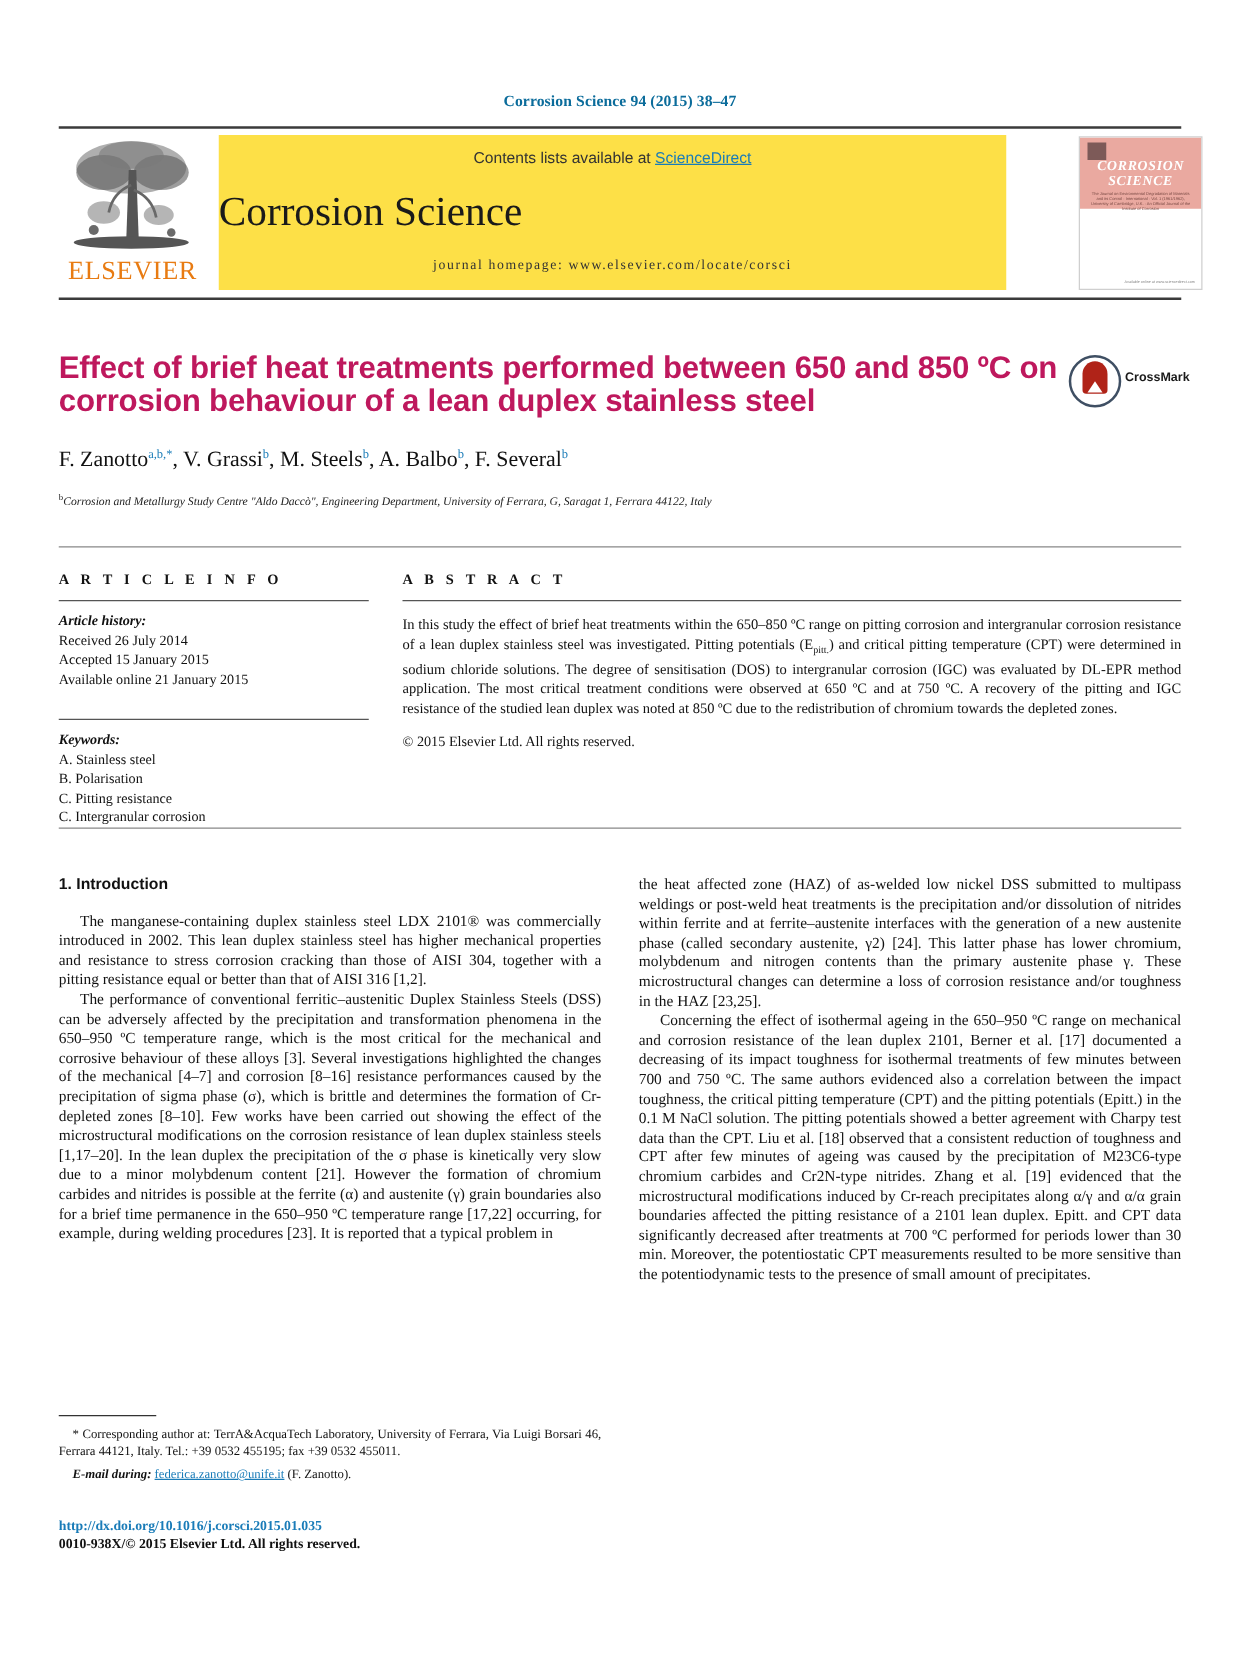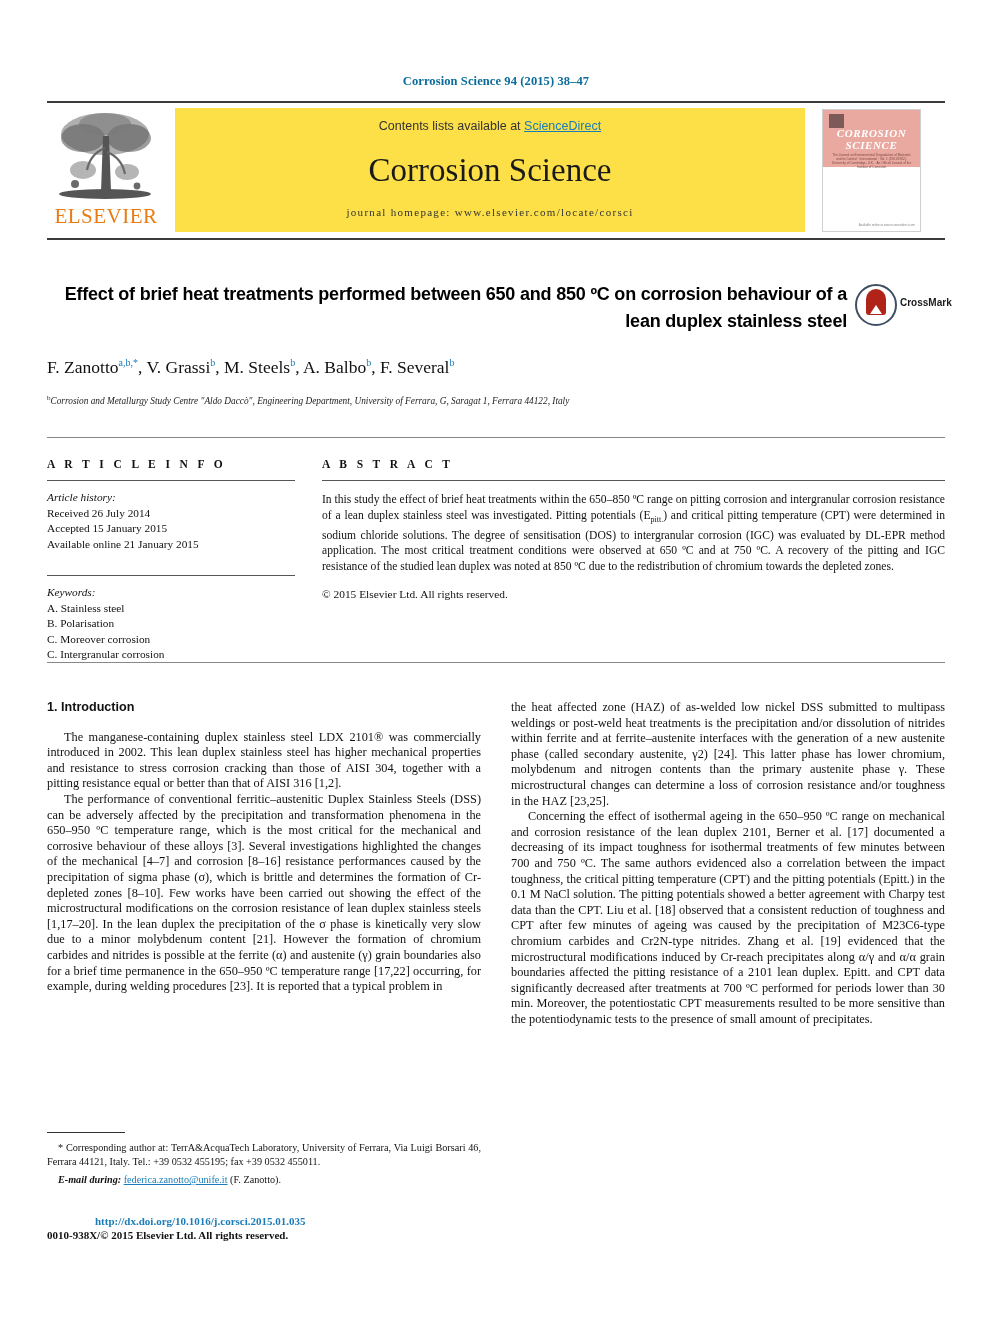--- a/index.html
+++ b/index.html
@@ -89,44 +89,43 @@
     font-size: 12.5px;
     color: #333333;
   }
   .contents-line .sd-link {
     color: #1a7cb8;
   }
   .journal-title {
     position: absolute;
     left: 0; top: 44px;
     width: 630px;
-    text-align: center;
     font-family: "Liberation Serif", serif;
     font-size: 33px;
     color: #1a1a1a;
     font-weight: 400;
   }
   .homepage-line {
     position: absolute;
     left: 0; top: 98px;
     width: 630px;
     text-align: center;
     font-family: Liberation Serif, serif;
     font-size: 11px;
     letter-spacing: 1.3px;
     color: #333333;
   }
   .cover-wrap {
     position: absolute;
-    left: 775px; top: 0;
+    left: 792px; top: 0;
     width: 123px;
     height: 128px;
     display: flex;
     align-items: center;
-    justify-content: flex-start;
+    justify-content: flex-end;
     text-decoration: underline;
   }
   .cover {
     width: 97px;
     height: 121px;
     background: #ffffff;
     border: 1px solid #cfcfcf;
     position: relative;
     overflow: hidden;
   }
@@ -182,26 +181,25 @@
   }
 
   
   .title-block {
     position: absolute;
     left: 47px; top: 281px;
     width: 800px;
   }
   .paper-title {
     font-family: "Liberation Sans", sans-serif;
-    font-size: 18px;
+    font-size: 25px;
     line-height: 27px;
     font-weight: bold;
-    color: #000000;
+    color: #be185d;
     letter-spacing: -.2px;
-    text-align: right;
   }
   .crossmark {
     position: absolute;
     left: 855px; top: 284px;
     width: 90px;
     height: 40px;
   }
   .cm-badge {
     position: absolute;
     left: 0; top: 0;
@@ -304,21 +302,21 @@
   }
   .info-group {
     margin-top: 9px;
     font-family: "Liberation Serif", serif;
     font-size: 11.3px;
     line-height: 15.5px;
     color: #111111;
   }
   .info-group .ital {
     font-style: italic;
-    font-weight: normal;
+    font-weight: bold;
   }
   .kw-rule {
     height: 1px;
     background: #555555;
     margin-top: 23px;
   }
   .abstract-body {
     margin-top: 11px;
     font-family: "Liberation Serif", serif;
     font-size: 11.6px;
@@ -391,21 +389,21 @@
   .link { color: #1a7cb8; }
 
   .doi-block {
     position: absolute;
     left: 47px; top: 1214px;
     width: 440px;
     font-family: "Liberation Serif", serif;
     font-size: 11px;
     line-height: 14px;
   }
-  .doi-block .doi { color: #1a7cb8; font-weight: bold; margin-left: 48px; }
+  .doi-block .doi { color: #1a7cb8; font-weight: bold; }
   .doi-block .issn { color: #111111; font-weight: bold; }
   sub { font-size: 8px; }
 </style>
 </head>
 <body>
 
 <div class="page">
 
   <div class="running-head">Corrosion Science 94 (2015) 38–47</div>
 
@@ -491,21 +489,21 @@
       <div class="ital">Article history:</div>
       <div>Received 26 July 2014</div>
       <div>Accepted 15 January 2015</div>
       <div>Available online 21 January 2015</div>
     </div>
     <div class="kw-rule"></div>
     <div class="info-group">
       <div class="ital">Keywords:</div>
       <div>A. Stainless steel</div>
       <div>B. Polarisation</div>
-      <div>C. Moreover corrosion</div>
+      <div>C. Pitting resistance</div>
       <div>C. Intergranular corrosion</div>
     </div>
   </div>
 
   <div class="col-abstract">
     <div class="sec-head">A B S T R A C T</div>
     <div class="thin-rule"></div>
     <div class="abstract-body"><span>In this study the effect of brief heat treatments within the 650–850 ºC range on pitting corrosion and intergranular corrosion resistance of a lean duplex stainless steel was investigated. Pitting potentials (E</span><sub>pitt.</sub><span>) and critical pitting temperature (CPT) were determined in sodium chloride solutions. The degree of sensitisation (DOS) to intergranular corrosion (IGC) was evaluated by DL-EPR method application. The most critical treatment conditions were observed at 650 ºC and at 750 ºC. A recovery of the pitting and IGC resistance of the studied lean duplex was noted at 850 ºC due to the redistribution of chromium towards the depleted zones.</span></div>
     <div class="abstract-copy">© 2015 Elsevier Ltd. All rights reserved.</div>
   </div>

